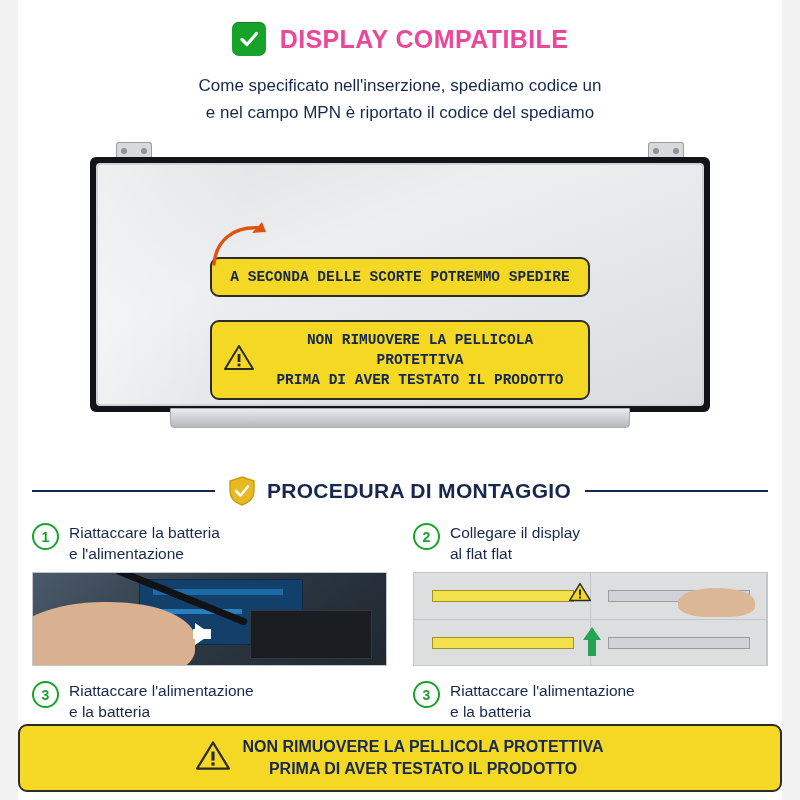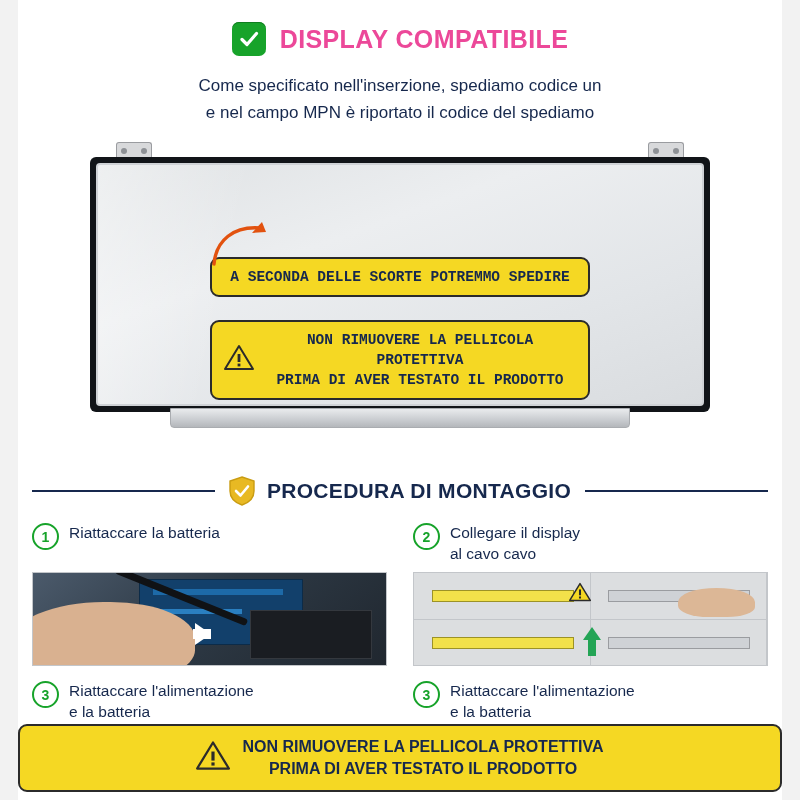--- a/index.html
+++ b/index.html
@@ -488,37 +488,38 @@
       <div class="sep-line"></div>
     </div>
 
     <div class="steps">
 
       <div class="step-col">
         <div class="step-head">
           <span class="num">1</span>
           <span class="step-text">
             <span style="display:block">Riattaccare la batteria</span>
+            <span style="display:block">e l'alimentazione</span>
           </span>
         </div>
         <div class="photo photo-a">
           <div class="pcb"></div>
           <div class="battery"></div>
           <div class="hand"></div>
           <div class="tool"></div>
           <div class="white-arrow"></div>
         </div>
       </div>
 
       <div class="step-col">
         <div class="step-head">
           <span class="num">2</span>
           <span class="step-text">
             <span style="display:block">Collegare il display</span>
-            <span style="display:block">al cavo cavo</span>
+            <span style="display:block">al flat flat</span>
           </span>
         </div>
         <div class="photo photo-b">
           <div class="pb-top">
             <div class="pb-cell">
               <div class="connector"></div>
             </div>
             <div class="pb-cell">
               <div class="connector dark"></div>
               <div class="finger"></div>

